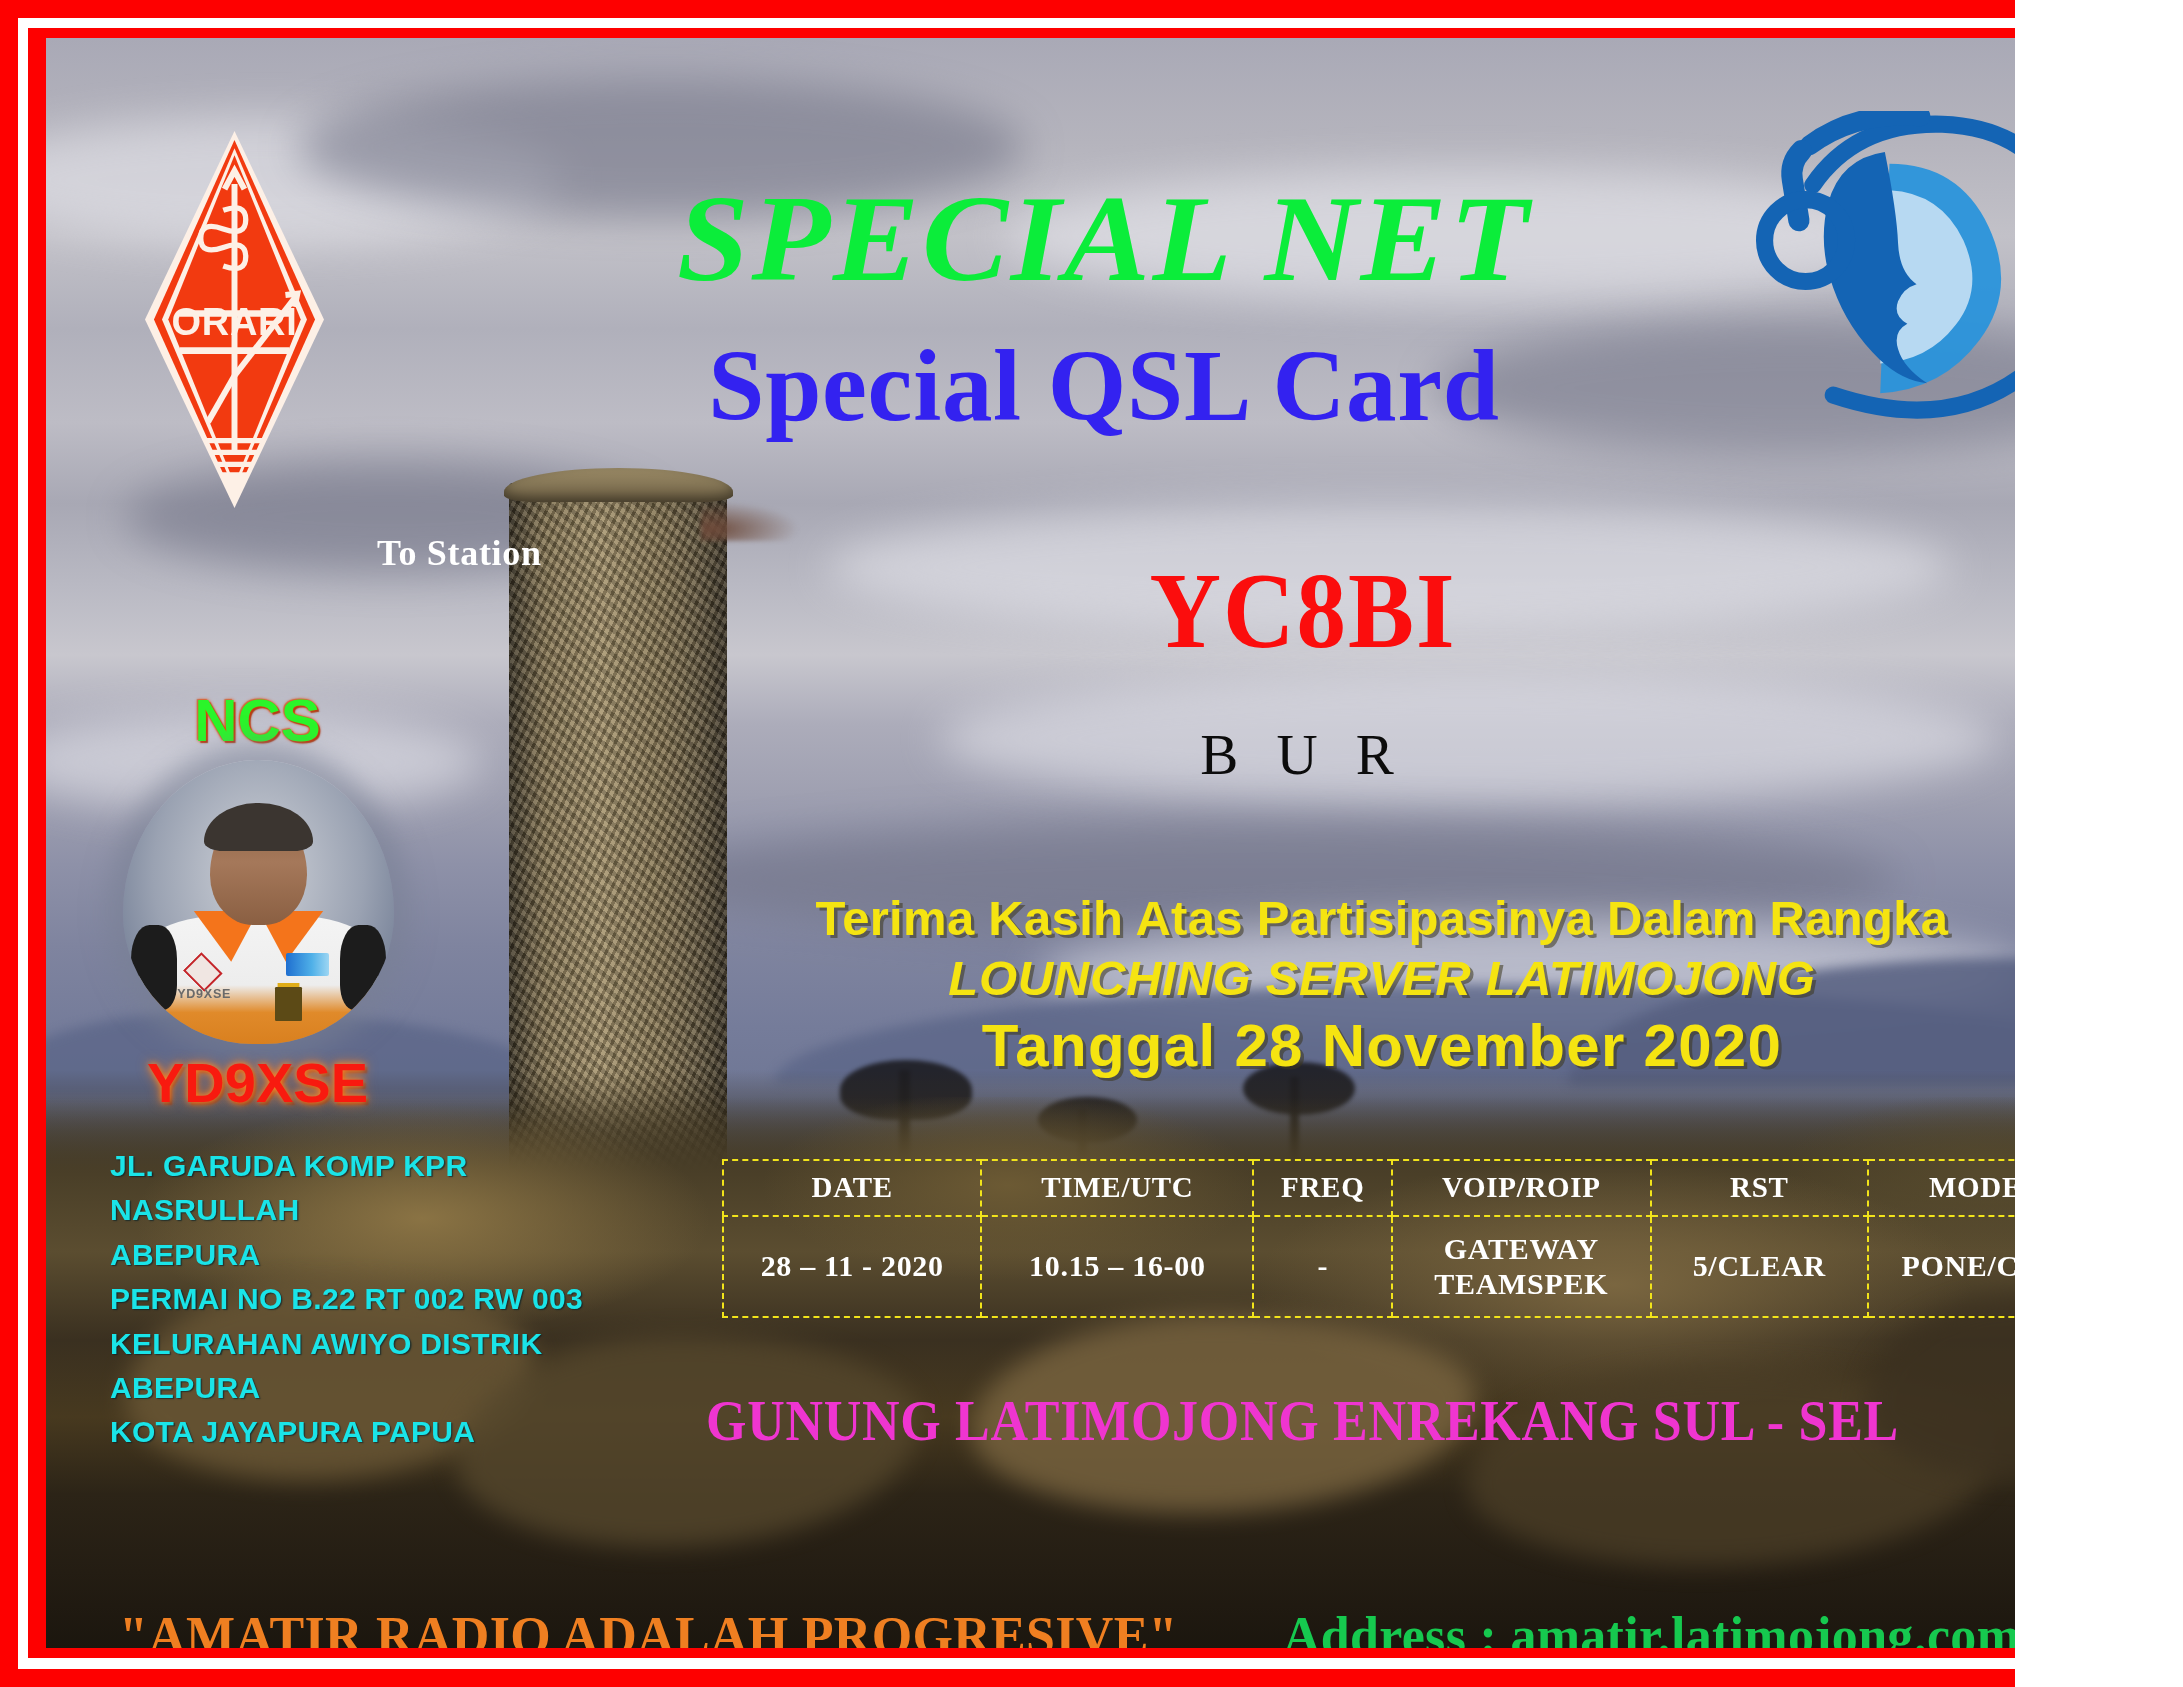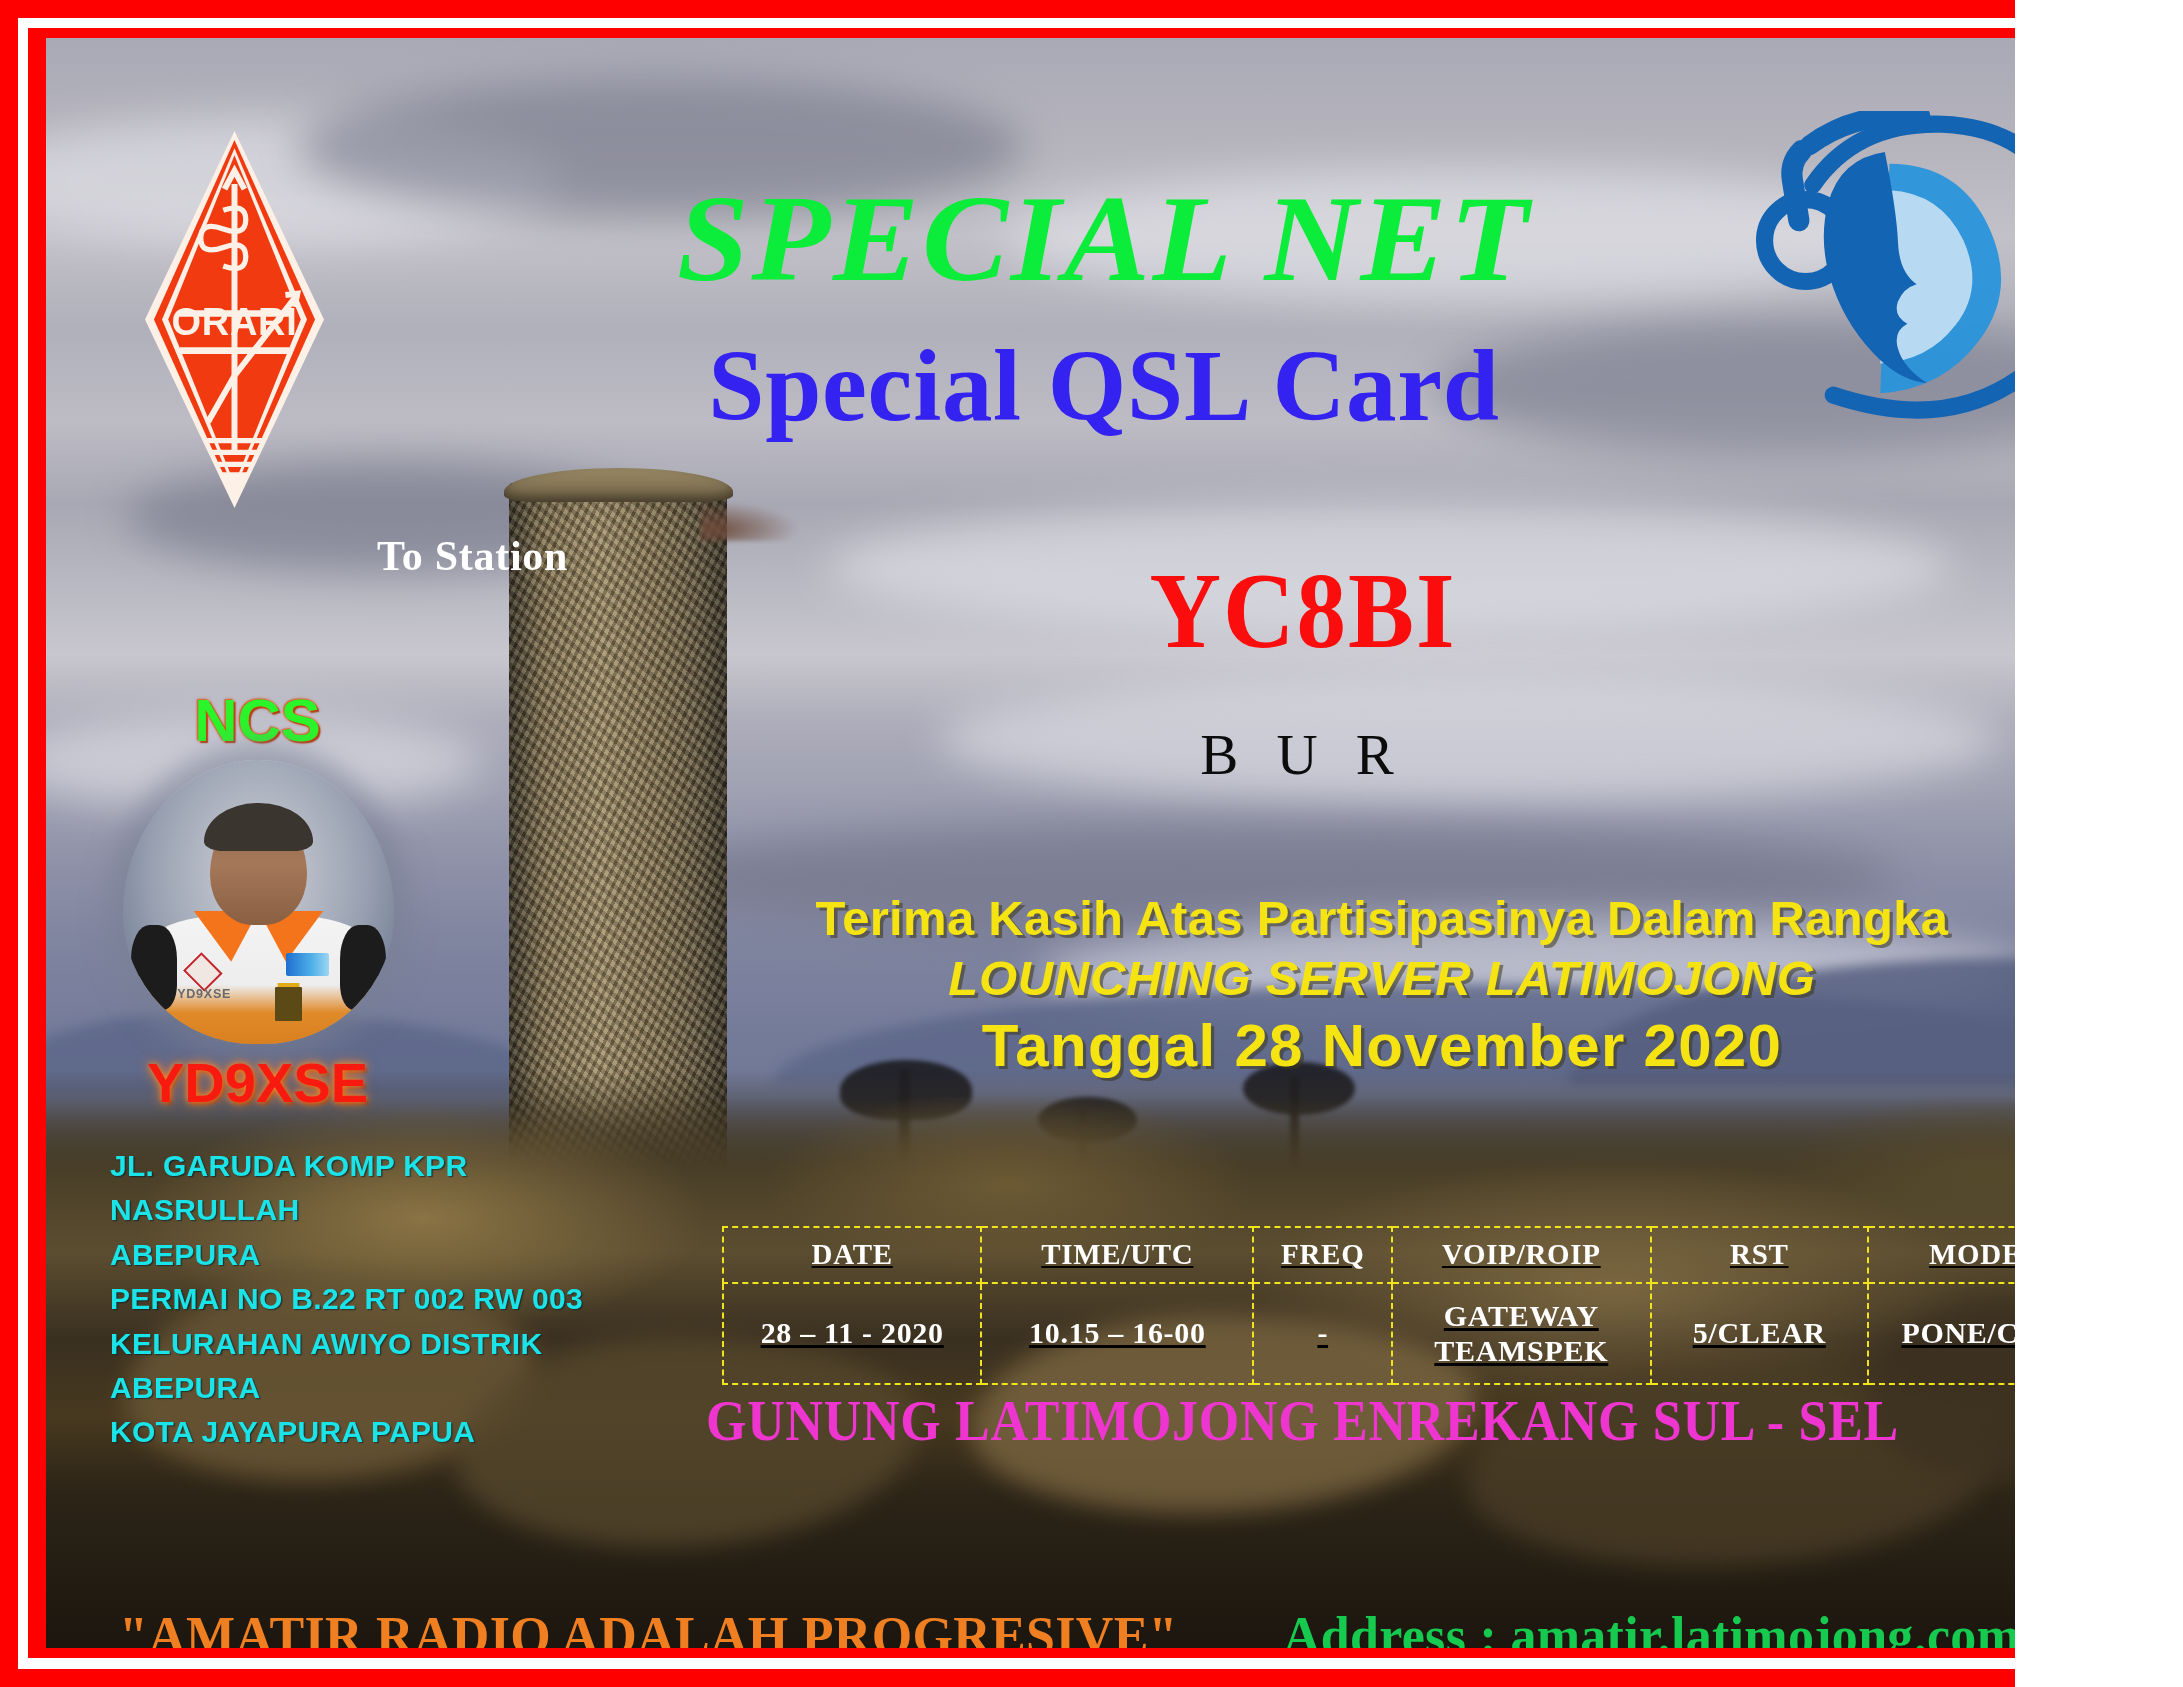--- a/index.html
+++ b/index.html
@@ -210,21 +210,21 @@
     font-size: 101px;
     line-height: 1;
     color:#3322f0;
     letter-spacing: 0.7px;
     transform: scaleX(1.0);
   }
   #to-station {
     position:absolute; left: 331px; top: 494px;
     font-family:"Liberation Serif", serif;
     font-weight:bold;
-    font-size: 42px;
+    font-size: 36px;
     color:#ffffff;
     letter-spacing: 0.7px;
   }
   #callsign {
     position:absolute; left: 860px; top: 523px; width: 794px;
     text-align:center;
     font-family:"Liberation Serif", serif;
     font-weight:bold;
     font-size: 99px;
     line-height:1;
@@ -347,25 +347,24 @@
     font-size: 30px;
     line-height: 1.48;
     color:#1ae4e8;
     text-shadow: 1.3px 1.3px 1.3px rgba(0,30,40,.65);
     letter-spacing:0.3px;
     white-space: nowrap;
   }
 
   
   #log-table {
-    position:absolute; left: 676px; top: 1188px;
+    position:absolute; left: 676px; top: 1121px;
     width: 1362px; height: 159px;
     border-collapse: collapse;
     table-layout: fixed;
-    text-decoration: underline;
   }
   #log-table th, #log-table td {
     border: 2.6px dashed #f2e41a;
     color:#ffffff;
     text-align:center;
     vertical-align: middle;
     font-family:"Liberation Serif", serif;
     font-weight: bold;
     line-height: 1.14;
     padding: 0;

